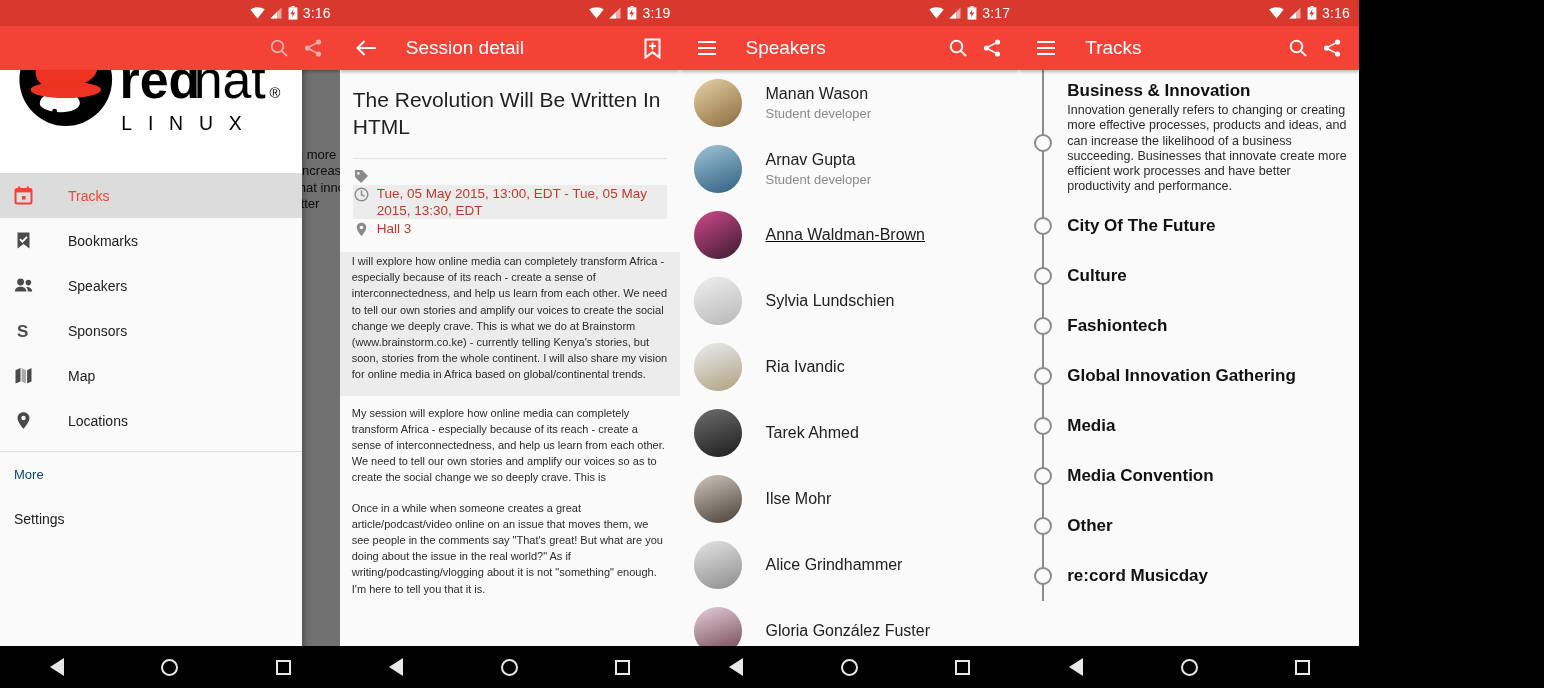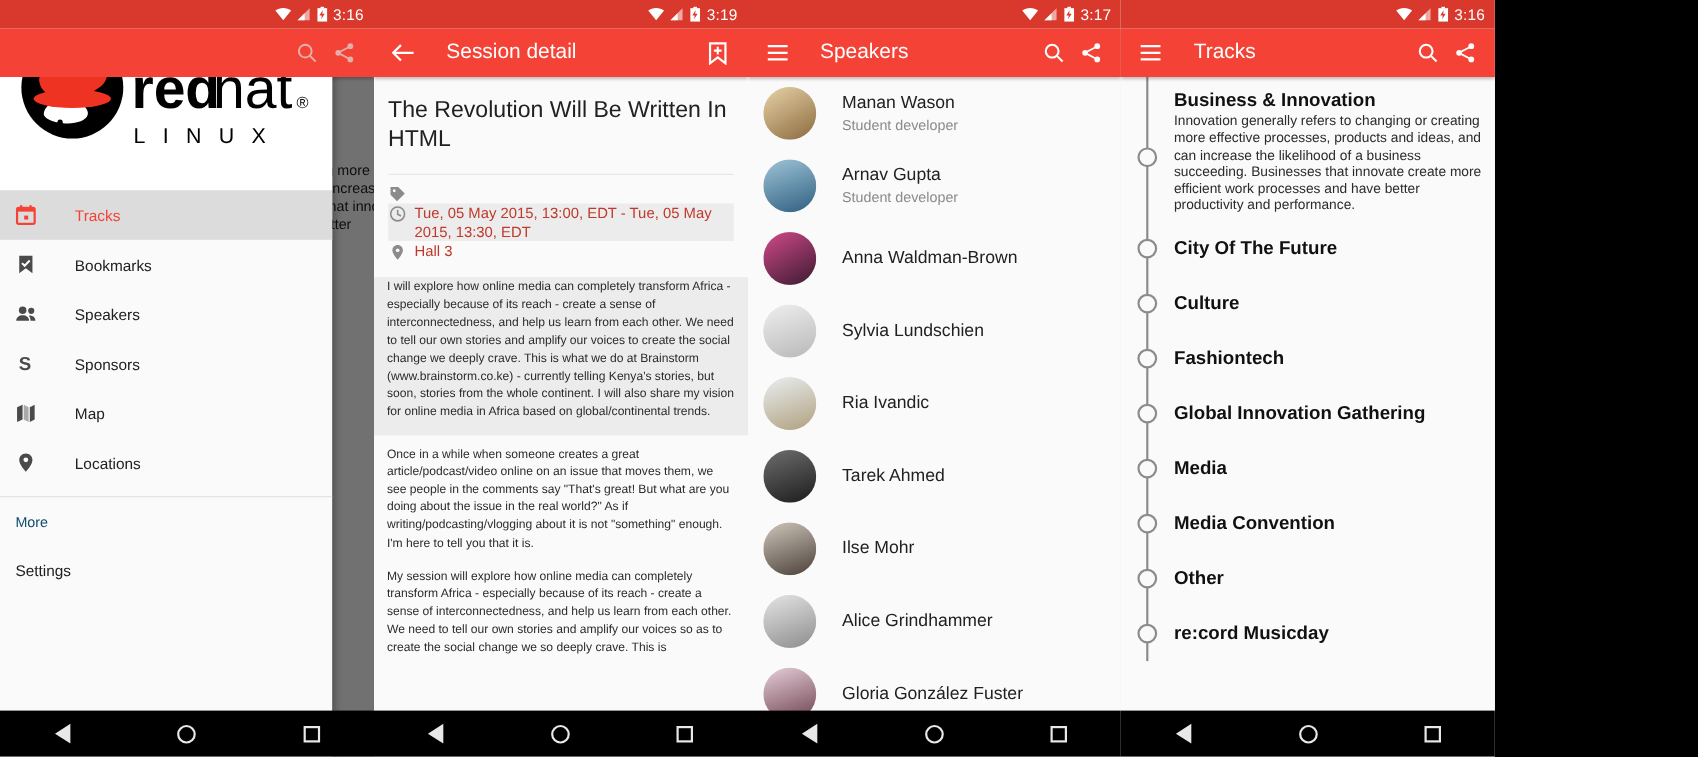--- a/index.html
+++ b/index.html
@@ -415,22 +415,22 @@
           <span class="meta-text">Hall 3</span>
         </div>
       </div>
 
       <div class="sd-sep"></div>
       <div class="sd-block">
         <p>I will explore how online media can completely transform Africa - especially because of its reach - create a sense of interconnectedness, and help us learn from each other. We need to tell our own stories and amplify our voices to create the social change we deeply crave. This is what we do at Brainstorm (www.brainstorm.co.ke) - currently telling Kenya's stories, but soon, stories from the whole continent. I will also share my vision for online media in Africa based on global/continental trends.</p>
       </div>
       <div class="sd-sep"></div>
       <div class="sd-block white">
+        <p>My session will explore how online media can completely transform Africa - especially because of its reach - create a sense of interconnectedness, and help us learn from each other. We need to tell our own stories and amplify our voices so as to create the social change we so deeply crave. This is</p>
         <p>Once in a while when someone creates a great article/podcast/video online on an issue that moves them, we see people in the comments say "That's great! But what are you doing about the issue in the real world?" As if writing/podcasting/vlogging about it is not "something" enough. I'm here to tell you that it is.</p>
-        <p>My session will explore how online media can completely transform Africa - especially because of its reach - create a sense of interconnectedness, and help us learn from each other. We need to tell our own stories and amplify our voices so as to create the social change we so deeply crave. This is</p>
       </div>
     </div>
 
     <div class="navbar">
       <div class="nav-row">
         <div class="nav-cell">
             <span class="nav-tri"></span>
           </div>
         <div class="nav-cell">
             <span class="nav-cir"></span>
@@ -512,21 +512,21 @@
           <span class="sp-text" style="display: block;">
             <span class="sp-name" style="display: block;">Arnav Gupta</span>
             <span class="sp-role" style="display: block;">Student developer</span>
           </span>
         </div>
 
         <div class="sp-item">
           <span class="sp-avatar">
             <span class="av-inner" style="background:linear-gradient(150deg,#d14a8a,#3a1a30);"></span>
           </span>
-          <span class="sp-text" style="display: block;">
+          <span class="sp-text" style="display: block; text-decoration: underline;">
             <span class="sp-name" style="display: block;">Anna Waldman-Brown</span>
           </span>
         </div>
 
         <div class="sp-item">
           <span class="sp-avatar">
             <span class="av-inner" style="background:linear-gradient(160deg,#efefef,#b8b8b8);"></span>
           </span>
           <span class="sp-text" style="display: block;">
             <span class="sp-name" style="display: block;">Sylvia Lundschien</span>

